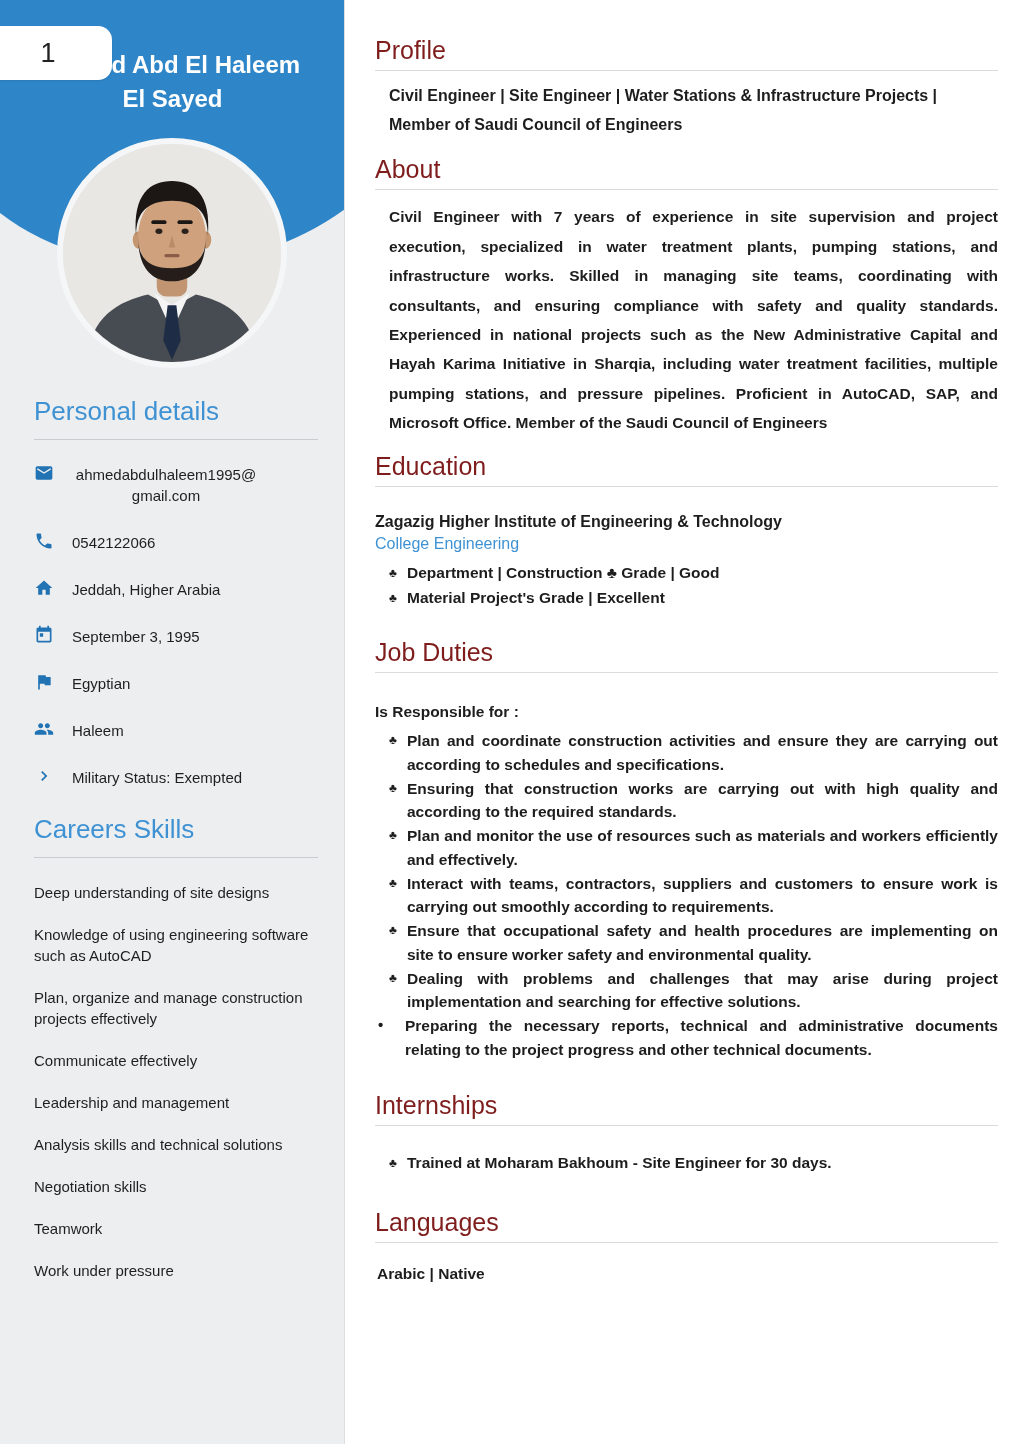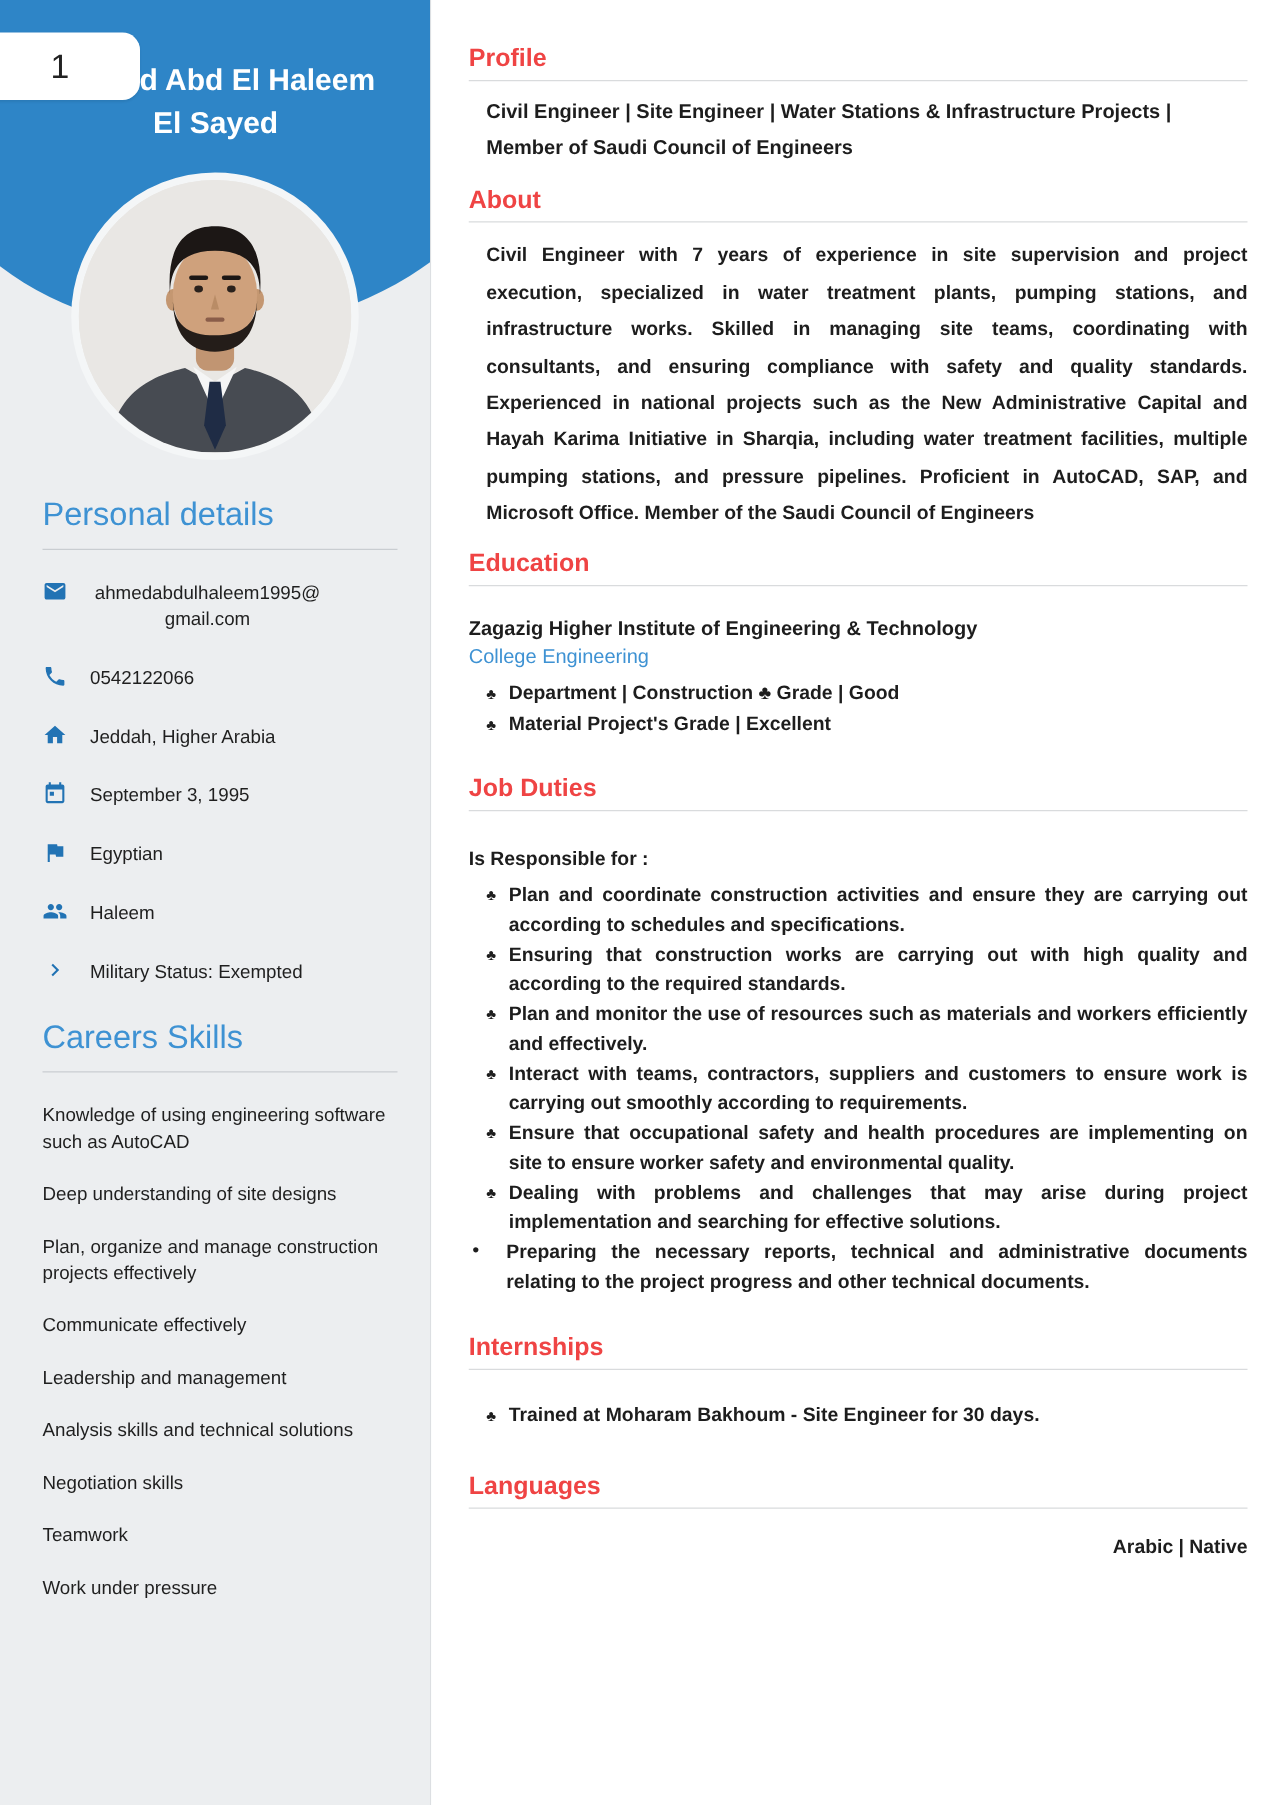--- a/index.html
+++ b/index.html
@@ -43,21 +43,21 @@
   .cicon { flex:0 0 22px; width:22px; height:22px; color:#2273b4; margin-top:-1px; }
   .cicon svg { width:20px; height:20px; fill:#2273b4; display:block; }
   .ctext { font-size:15px; color:#1f1f1f; line-height:1.4; }
   .ctext.email { max-width:188px; overflow-wrap:anywhere;text-align:center; }
 
   .skills { list-style:none; margin-top:2px; }
   .skills li { font-size:15px; color:#1f1f1f; line-height:1.4; margin-bottom:21px; }
 
   
   .content { position:absolute; left:345px; top:0; width:679px; height:1444px; padding:36px 26px 0 30px; background:#fff; }
-  .heading { font-size:20px; font-weight:700; color:#ef4444; margin-bottom:5px; }
+  .heading { font-size:25px; font-weight:400; color:#7f1d1d; margin-bottom:5px; }
   .hrule { border-top:1px solid #d9dbdd; }
 
   .profile-text { margin-top:10px; padding-left:14px; font-weight:700; font-size:16px; color:#1d1d1d; line-height:1.82; }
   .sec-about .heading { margin-top:16px; }
   .about-text { margin-top:12px; padding-left:14px; font-weight:700; font-size:15.5px; color:#1d1d1d; line-height:1.9; text-align:justify; }
 
   .sec-education .heading { margin-top:14px; }
   .institute { margin-top:26px; font-weight:700; font-size:16px; color:#1d1d1d; }
   .college { margin-top:4px; font-size:16px; color:#3e92d3; }
   .edu-list { list-style:none; margin-top:8px; padding-left:14px; }
@@ -72,21 +72,21 @@
   .duty-list li:last-child { padding-left:16px; }
   .duty-list li:last-child .bullet { left:-11px; font-size:15px; top:0; }
 
   .sec-intern .heading { margin-top:30px; }
   .intern-list { list-style:none; margin-top:28px; padding-left:14px; }
   .intern-list li { position:relative; padding-left:18px; font-weight:700; font-size:15.5px; color:#1d1d1d; }
   .intern-list .bullet { position:absolute; left:0; top:2px; font-size:12px; }
 
   .sec-lang .heading { margin-top:36px; }
   .lang-item { padding-left:2px; font-weight:700; font-size:15.5px; color:#1d1d1d; }
-  .lang-item.first { margin-top:22px;text-align:right; }
+  .lang-item.first { margin-top:22px; }
   .lang-item.second { margin-top:24px; }
 </style>
 </head>
 <body>
 
 <div class="page">
 
   <aside class="sidebar">
     <div class="blob"></div>
 
@@ -180,22 +180,22 @@
               </svg>
           </span>
           <span class="ctext">Military Status: Exempted</span>
         </li>
       </ul>
 
       <h2 class="side-heading">Careers Skills</h2>
       <div class="rule"></div>
 
       <ul class="skills">
+        <li>Deep understanding of site designs</li>
         <li>Knowledge of using engineering software such as AutoCAD</li>
-        <li>Deep understanding of site designs</li>
         <li>Plan, organize and manage construction projects effectively</li>
         <li>Communicate effectively</li>
         <li>Leadership and management</li>
         <li>Analysis skills and technical solutions</li>
         <li>Negotiation skills</li>
         <li>Teamwork</li>
         <li>Work under pressure</li>
       </ul>
     </div>
   </aside>

